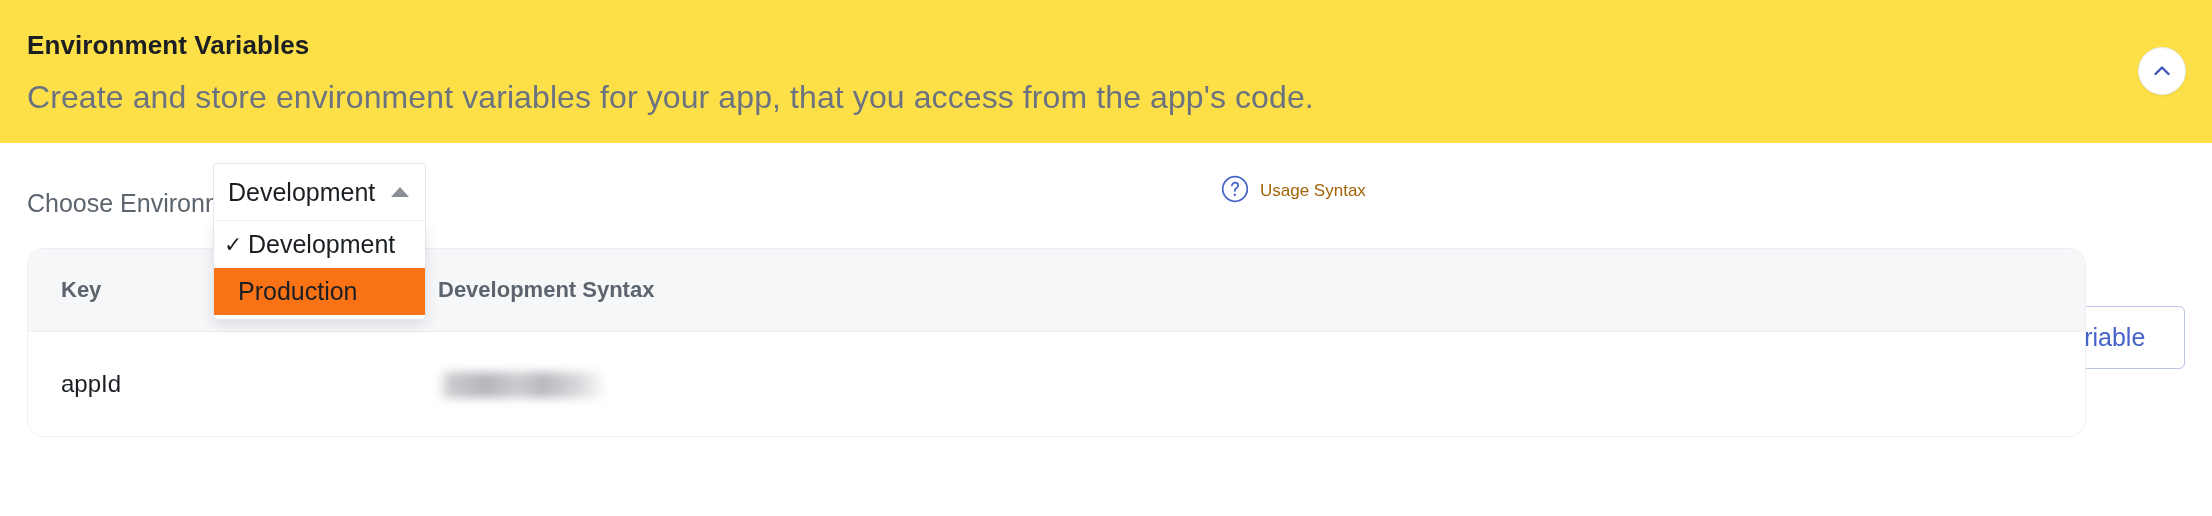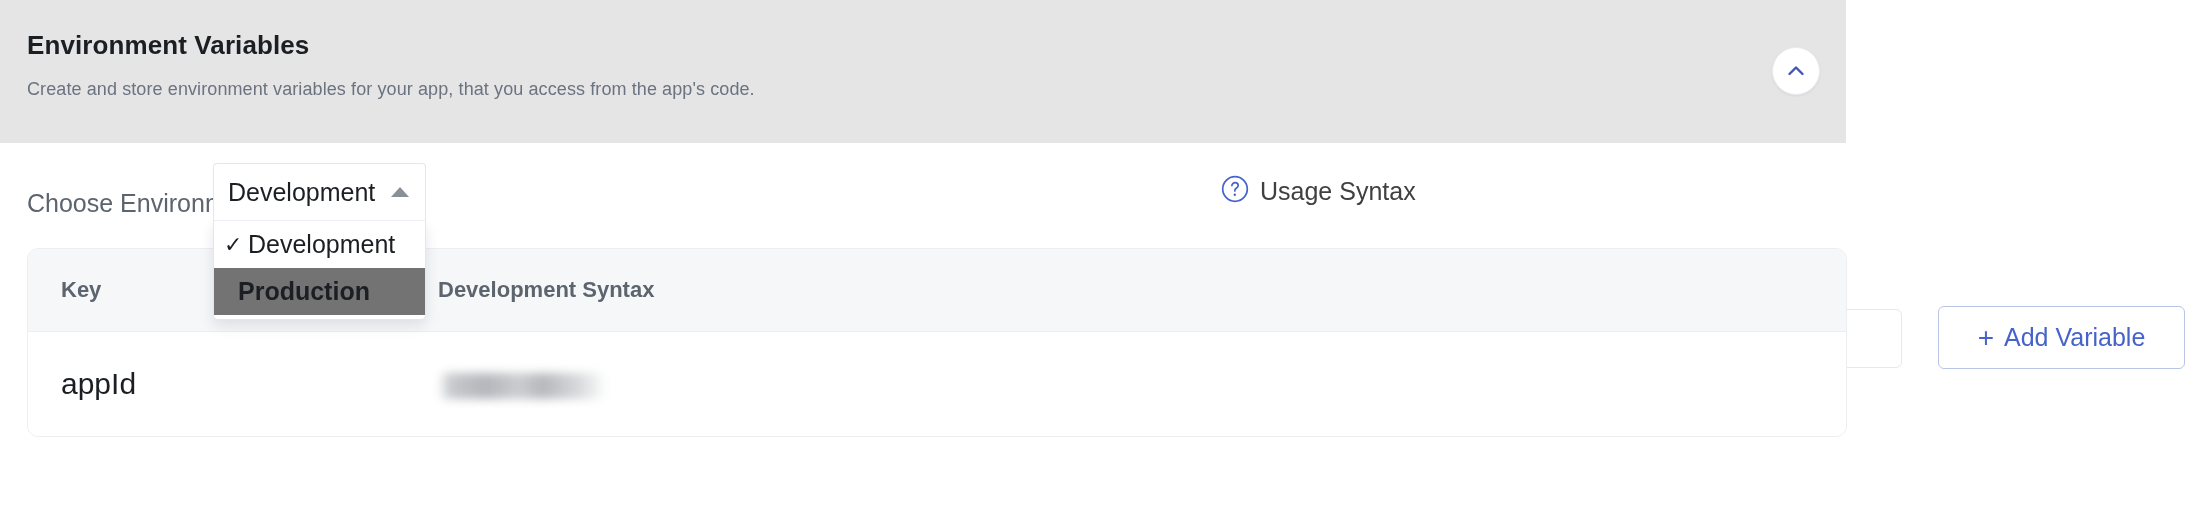--- a/index.html
+++ b/index.html
@@ -20,40 +20,40 @@
     width: 2212px;
     height: 516px;
     background: #ffffff;
   }
 
   
   .section-banner {
     position: absolute;
     left: 0;
     top: 0;
-    width: 1846px;
+    width: 2212px;
     height: 143px;
-    background: #e5e5e5;
+    background: #fde047;
     box-sizing: border-box;
   }
   .section-title {
     position: absolute;
     left: 27px;
     top: 30px;
     font-size: 26px;
     font-weight: bold;
     color: #1b1f23;
     letter-spacing: 0.1px;
     white-space: nowrap;
   }
   .section-subtitle {
     position: absolute;
     left: 27px;
     top: 79px;
-    font-size: 18px;
+    font-size: 32px;
     font-weight: normal;
     color: #6b7280;
     letter-spacing: 0.1px;
     white-space: nowrap;
   }
 
   .collapse-btn {
     position: absolute;
     right: 26px;
     top: 47px;
@@ -146,22 +146,21 @@
     padding-left: 24px;
     cursor: pointer;
     white-space: nowrap;
     box-sizing: border-box;
   }
   .env-menu-item.is-selected {
     padding-left: 10px;
     background: #ffffff;
   }
   .env-menu-item.is-hover {
-    background: #737373;
-    font-weight: bold;
+    background: #f97316;
   }
   .check-icon {
     display: inline-block;
     width: 22px;
     margin-right: 2px;
     font-size: 22px;
     color: #1b1f23;
     line-height: 1;
   }
 
@@ -171,22 +170,22 @@
     left: 1221px;
     top: 32px;
     display: flex;
     align-items: center;
     gap: 11px;
     cursor: pointer;
     text-decoration: none;
   }
   .usage-syntax .q-icon { display: block; }
   .usage-syntax-label {
-    font-size: 25px;
-    color: #404040;
+    font-size: 17px;
+    color: #a16207;
     white-space: nowrap;
   }
 
   
   .search-box {
     position: absolute;
     left: 1447px;
     top: 166px;
     width: 455px;
     height: 59px;
@@ -239,23 +238,23 @@
     color: #4563c9;
     font-weight: 500;
     white-space: nowrap;
   }
 
   
   .var-table {
     position: absolute;
     left: 27px;
     top: 248px;
-    width: 1820px;
+    width: 2059px;
     border: 1px solid #eceef2;
-    border-radius: 11px;
+    border-radius: 17px;
     box-sizing: border-box;
     background: #ffffff;
     overflow: hidden;
   }
   .var-thead {
     display: flex;
     align-items: center;
     height: 82px;
     background: #f6f7f9;
     border-bottom: 1px solid #eceef2;
@@ -269,21 +268,21 @@
   .col-key   { width: 404px; padding-left: 33px; box-sizing: border-box; }
   .col-value { flex: 1; padding-left: 6px; box-sizing: border-box; }
 
   .var-row {
     display: flex;
     align-items: center;
     height: 104px;
     background: #ffffff;
   }
   .var-td {
-    font-size: 30px;
+    font-size: 24px;
     color: #1b1f23;
     white-space: nowrap;
   }
   .redacted-value {
     display: inline-block;
     width: 169px;
     height: 26px;
     border-radius: 3px;
     background: linear-gradient(90deg,
         rgba(190,192,196,0.0) 0%,

